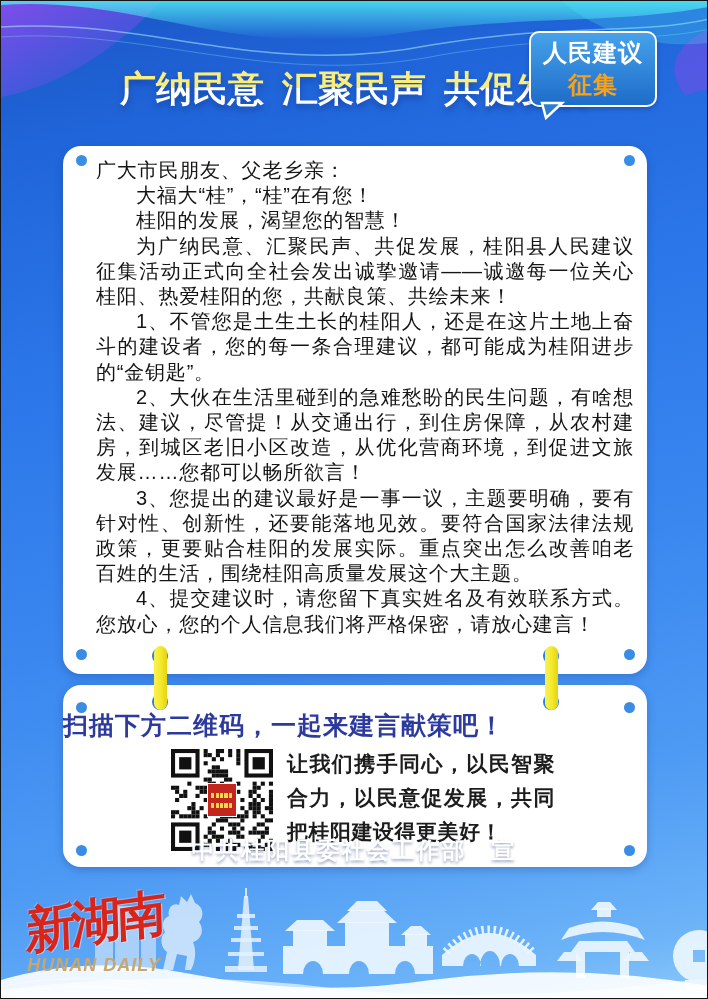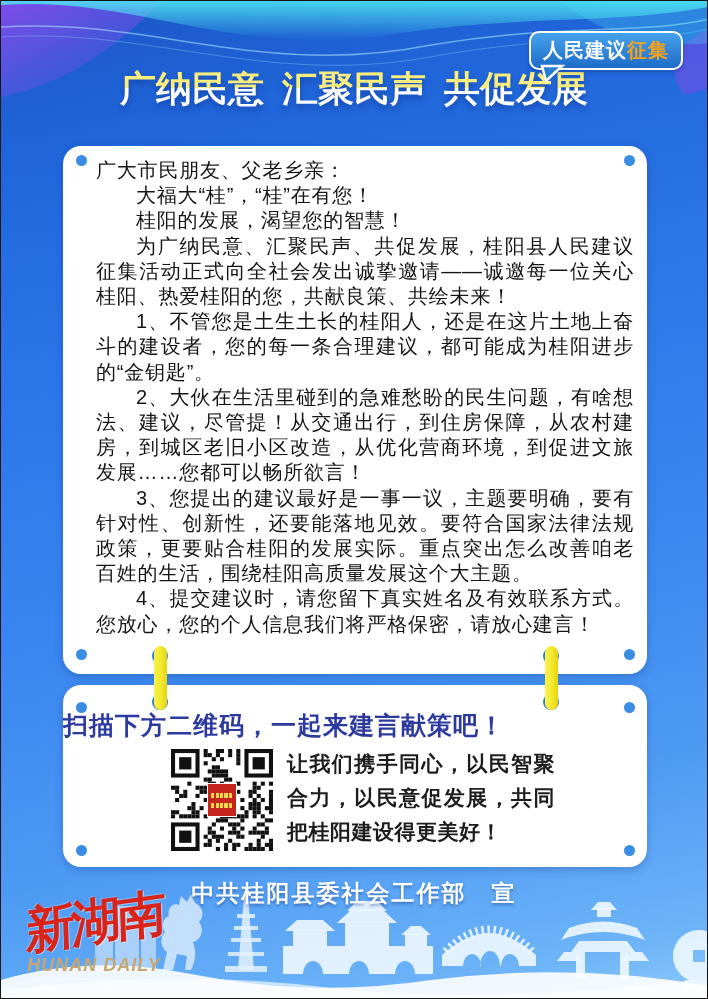--- a/index.html
+++ b/index.html
@@ -14,22 +14,22 @@
 
   svg.deco-top{ position:absolute; top:0; left:0; z-index:1; }
   svg.skyline{ position:absolute; top:867px; left:0; z-index:2; }
 
   
   .badge{ position:absolute; top:30px; left:528px; z-index:4; }
   .badge-bubble{
     position:relative; display:flex; align-items:center; justify-content:center;
     padding:4px 12px; border:2px solid #ffffff; border-radius:10px;
     background:linear-gradient(180deg,#46a2ea 0%,#1e6cc9 100%);
-    font-size:20px; font-weight:900; letter-spacing:1px; color:#ffffff;
-    box-shadow:0 2px 4px rgba(10,40,110,.35); white-space:nowrap;
+    font-size:24px; font-weight:900; letter-spacing:1px; color:#ffffff;
+    box-shadow:0 2px 4px rgba(10,40,110,.35); white-space:nowrap;flex-direction:column;
   }
   .badge-accent{ color:#f6a21c; }
   .badge-tail{ position:absolute; left:8px; bottom:-16px; }
 
   
   .title{
     position:absolute; top:64px; left:0; width:100%; z-index:3;
     text-align:center; font-size:36px; font-weight:900; letter-spacing:0px; word-spacing:8px;
     color:#ffffff; filter:drop-shadow(0 4px 3px rgba(14,48,140,.55));
     white-space:nowrap;
@@ -91,21 +91,21 @@
     display:block; height:5px;
     background:repeating-linear-gradient(90deg,#f7d84a 0 3px,transparent 3px 4.5px);
   }
   .cta-message{
     position:absolute; left:224px; top:62px; width:268px;
     font-size:21px; line-height:34px; letter-spacing:.5px; color:#1c1c1c;
     text-align:justify; font-weight:700;
   }
 
   .publisher{
-    position:absolute; top:877px; left:0; width:100%; z-index:3;
+    position:absolute; top:834px; left:0; width:100%; z-index:3;
     text-align:center; font-size:23px; font-weight:bold; letter-spacing:2px;
     color:#ffffff; text-shadow:0 2px 3px rgba(8,35,100,.4);
   }
 
   .brand{ position:absolute; left:8px; top:896px; width:170px; z-index:5; text-align:center; }
   .brand-cn{
     font-family:"Liberation Serif","DejaVu Serif",serif;
     font-size:50px; font-weight:bold; line-height:1; letter-spacing:-4px;
     color:#d9241a; transform:rotate(-8deg) skewX(-6deg);
     text-shadow:1px 1px 0 rgba(255,255,255,.45), -1px -1px 0 rgba(255,255,255,.25);

